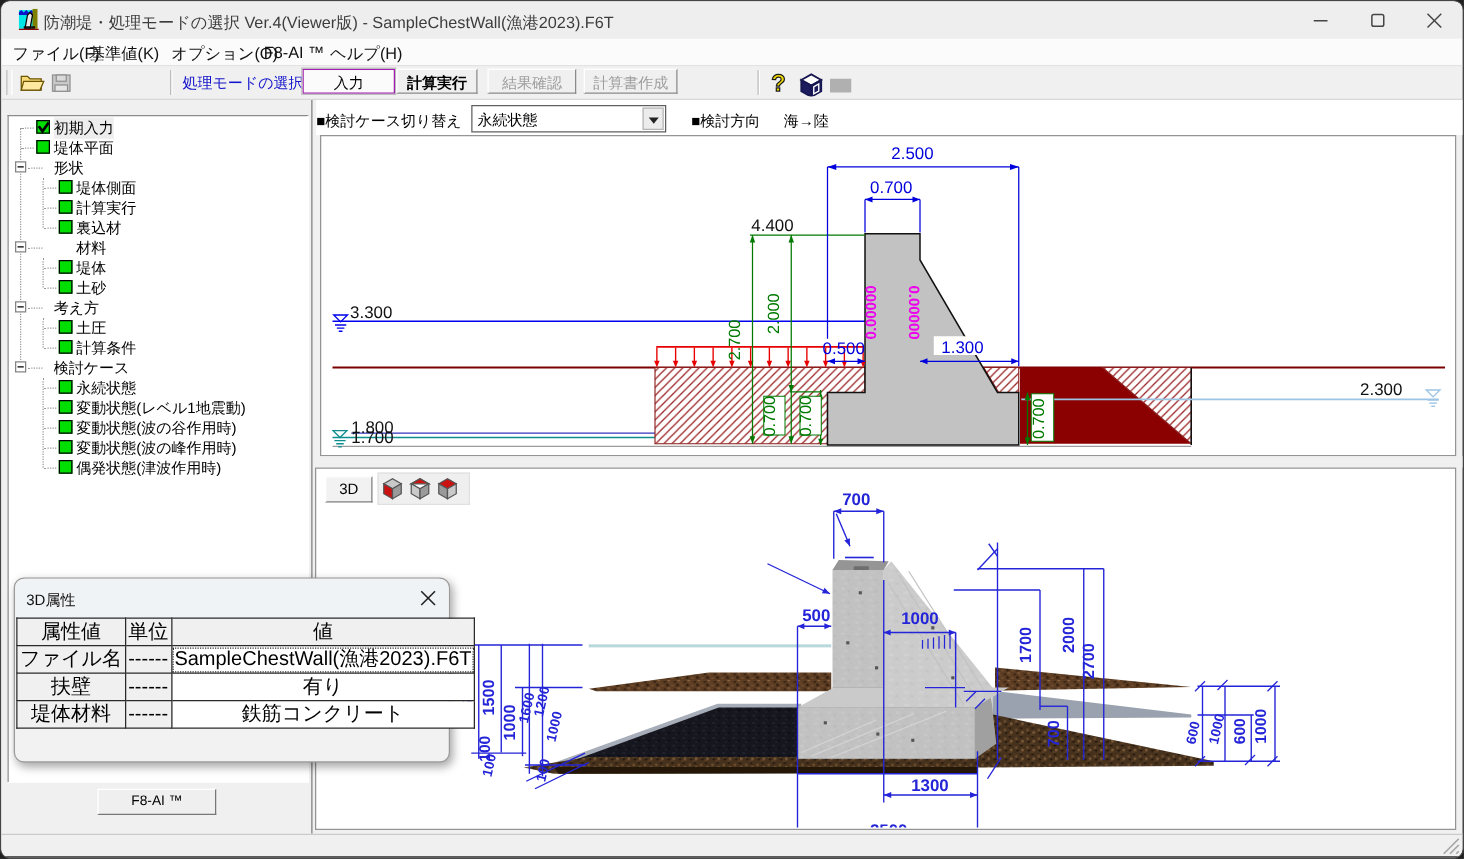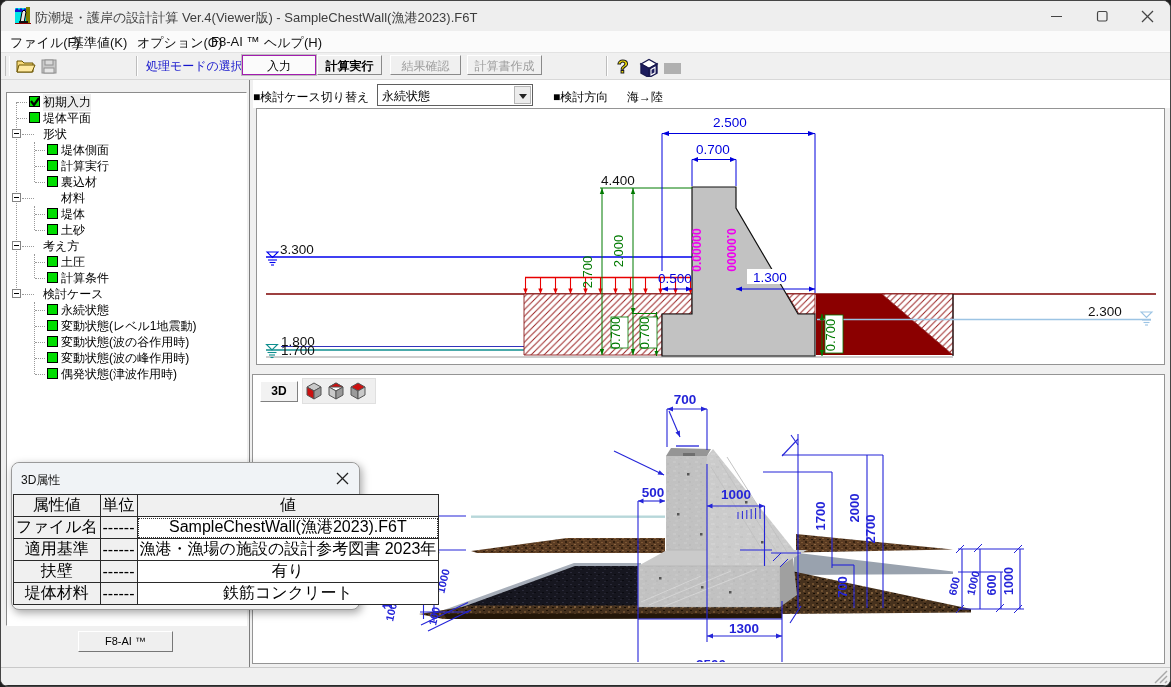--- a/index.html
+++ b/index.html
@@ -32,21 +32,21 @@
 #panel2d{left:255px;top:107px;width:909px;height:257px;background:#fff;border:1px solid #949494}
 #panel3d{left:251px;top:373px;width:913px;height:290px;background:#fff;border:1px solid #949494}
 #gapmid{left:252px;top:364px;width:919px;height:9px;background:#f0f0f0}
 
 #combo{left:376px;top:83px;width:156px;height:22px;background:#fff;border:1px solid #5f5f5f}
 #combo .ct{position:absolute;left:4px;top:3px;font-size:12px}
 #combo .cb{position:absolute;right:1px;top:1px;width:17px;height:18px;background:#ececec;border:1px solid #b5b5b5}
 #combo .cb::after{content:"";position:absolute;left:4px;top:7px;border-left:4px solid transparent;border-right:4px solid transparent;border-top:5px solid #222}
 .lab{position:absolute;font-size:12px;color:#000}
 
-#b3d{left:259px;top:380px;width:38px;height:21px;background:#f2f2f2;border-top:1px solid #fff;border-left:1px solid #fff;border-right:1px solid #808080;border-bottom:1px solid #808080;font-size:12px;font-weight:bold;text-align:center;padding-top:2px}
+#b3d{left:259px;top:380px;width:38px;height:21px;background:#f2f2f2;border-top:1px solid #fff;border-left:1px solid #fff;border-right:1px solid #808080;border-bottom:1px solid #808080;font-size:12px;font-weight:normal;text-align:center;padding-top:2px}
 #cstrip{left:301px;top:377px;width:74px;height:26px;background:#efefef;border:1px solid #e0e0e0}
 
 #dlg{left:10px;top:461px;width:349px;height:148px;background:#f2f2f2;border:1px solid #9a9a9a;border-radius:8px;box-shadow:2px 3px 8px rgba(0,0,0,.35);z-index:20}
 #dlg .dtitle{position:absolute;left:0;top:0;width:100%;height:31px;background:#f0f3f6;border-radius:8px 8px 0 0;font-size:12px;color:#111}
 #dlg table{position:absolute;left:1px;top:31px;border-collapse:collapse;font-size:16px}
 #dlg td{border:1px solid #2a2a2a;height:15px;padding:0 2px;text-align:center;overflow:hidden;white-space:nowrap}
 #dlg .hc{background:#f0f0f0}
 #dlg .vc{background:#fff}
 
 #f8btn{left:77px;top:630px;width:95px;height:21px;background:#efefef;border-top:1px solid #fff;border-left:1px solid #fff;border-right:1px solid #777;border-bottom:1px solid #777;font-size:11px;text-align:center;padding-top:3px;z-index:21}
@@ -60,21 +60,21 @@
 <div id="win">
  <div class="abs" id="title">
   <svg class="abs" style="left:14px;top:6px" width="17" height="17" viewBox="0 0 17 17">
    <rect x="0" y="1" width="13" height="15" fill="#00e5e5"></rect>
    <path d="M0 3 L2 1 L4 3 L6 1 L8 3 L10 1 L12 3 L12 5 L0 5 Z" fill="#1111cc"></path>
    <rect x="11" y="0" width="4" height="16" fill="#808000"></rect>
    <path d="M5 16 L7 5 L9 3 L11 5 L9 16 Z" fill="#e8e8e8" stroke="#000" stroke-width="1"></path>
    <rect x="4" y="14" width="9" height="2" fill="#111"></rect>
    <rect x="0" y="16" width="16" height="1" fill="#8b0000"></rect>
   </svg>
-  <div class="abs txt">防潮堤・護岸の設計計算 Ver.4(Viewer版) - SampleChestWall(漁港2023).F6T</div>
+  <div class="abs txt">防潮堤・処理モードの選択 Ver.4(Viewer版) - SampleChestWall(漁港2023).F6T</div>
   <svg class="abs" style="left:1040px;top:0" width="131" height="30">
    <line x1="10" y1="15.5" x2="21" y2="15.5" stroke="#454545" stroke-width="1.2"></line>
    <rect x="56.5" y="10.5" width="9.5" height="9.5" fill="none" stroke="#454545" stroke-width="1.2" rx="1.5"></rect>
    <line x1="101" y1="10" x2="112" y2="21" stroke="#454545" stroke-width="1.2"></line>
    <line x1="112" y1="10" x2="101" y2="21" stroke="#454545" stroke-width="1.2"></line>
   </svg>
  </div>
  <div class="abs" id="menu">
   <div class="mi" style="left:9px">ファイル(F)</div>
   <div class="mi" style="left:70px">基準値(K)</div>
@@ -223,25 +223,20 @@
    <tbody>
           <tr>
             <td class="hc" style="width:68px">属性値</td>
             <td class="hc" style="width:45px">単位</td>
             <td class="hc" style="width:227px">値</td>
           </tr>
    <tr>
             <td class="hc">ファイル名</td>
             <td class="hc">------</td>
             <td class="vc" style="outline:1px dotted #333;outline-offset:-2px">SampleChestWall(漁港2023).F6T</td>
-          </tr>
-   <tr>
-            <td class="hc">適用基準</td>
-            <td class="hc">------</td>
-            <td class="vc">漁港・漁場の施設の設計参考図書 2023年</td>
           </tr>
    <tr>
             <td class="hc">扶壁</td>
             <td class="hc">------</td>
             <td class="vc">有り</td>
           </tr>
    <tr>
             <td class="hc">堤体材料</td>
             <td class="hc">------</td>
             <td class="vc">鉄筋コンクリート</td>

